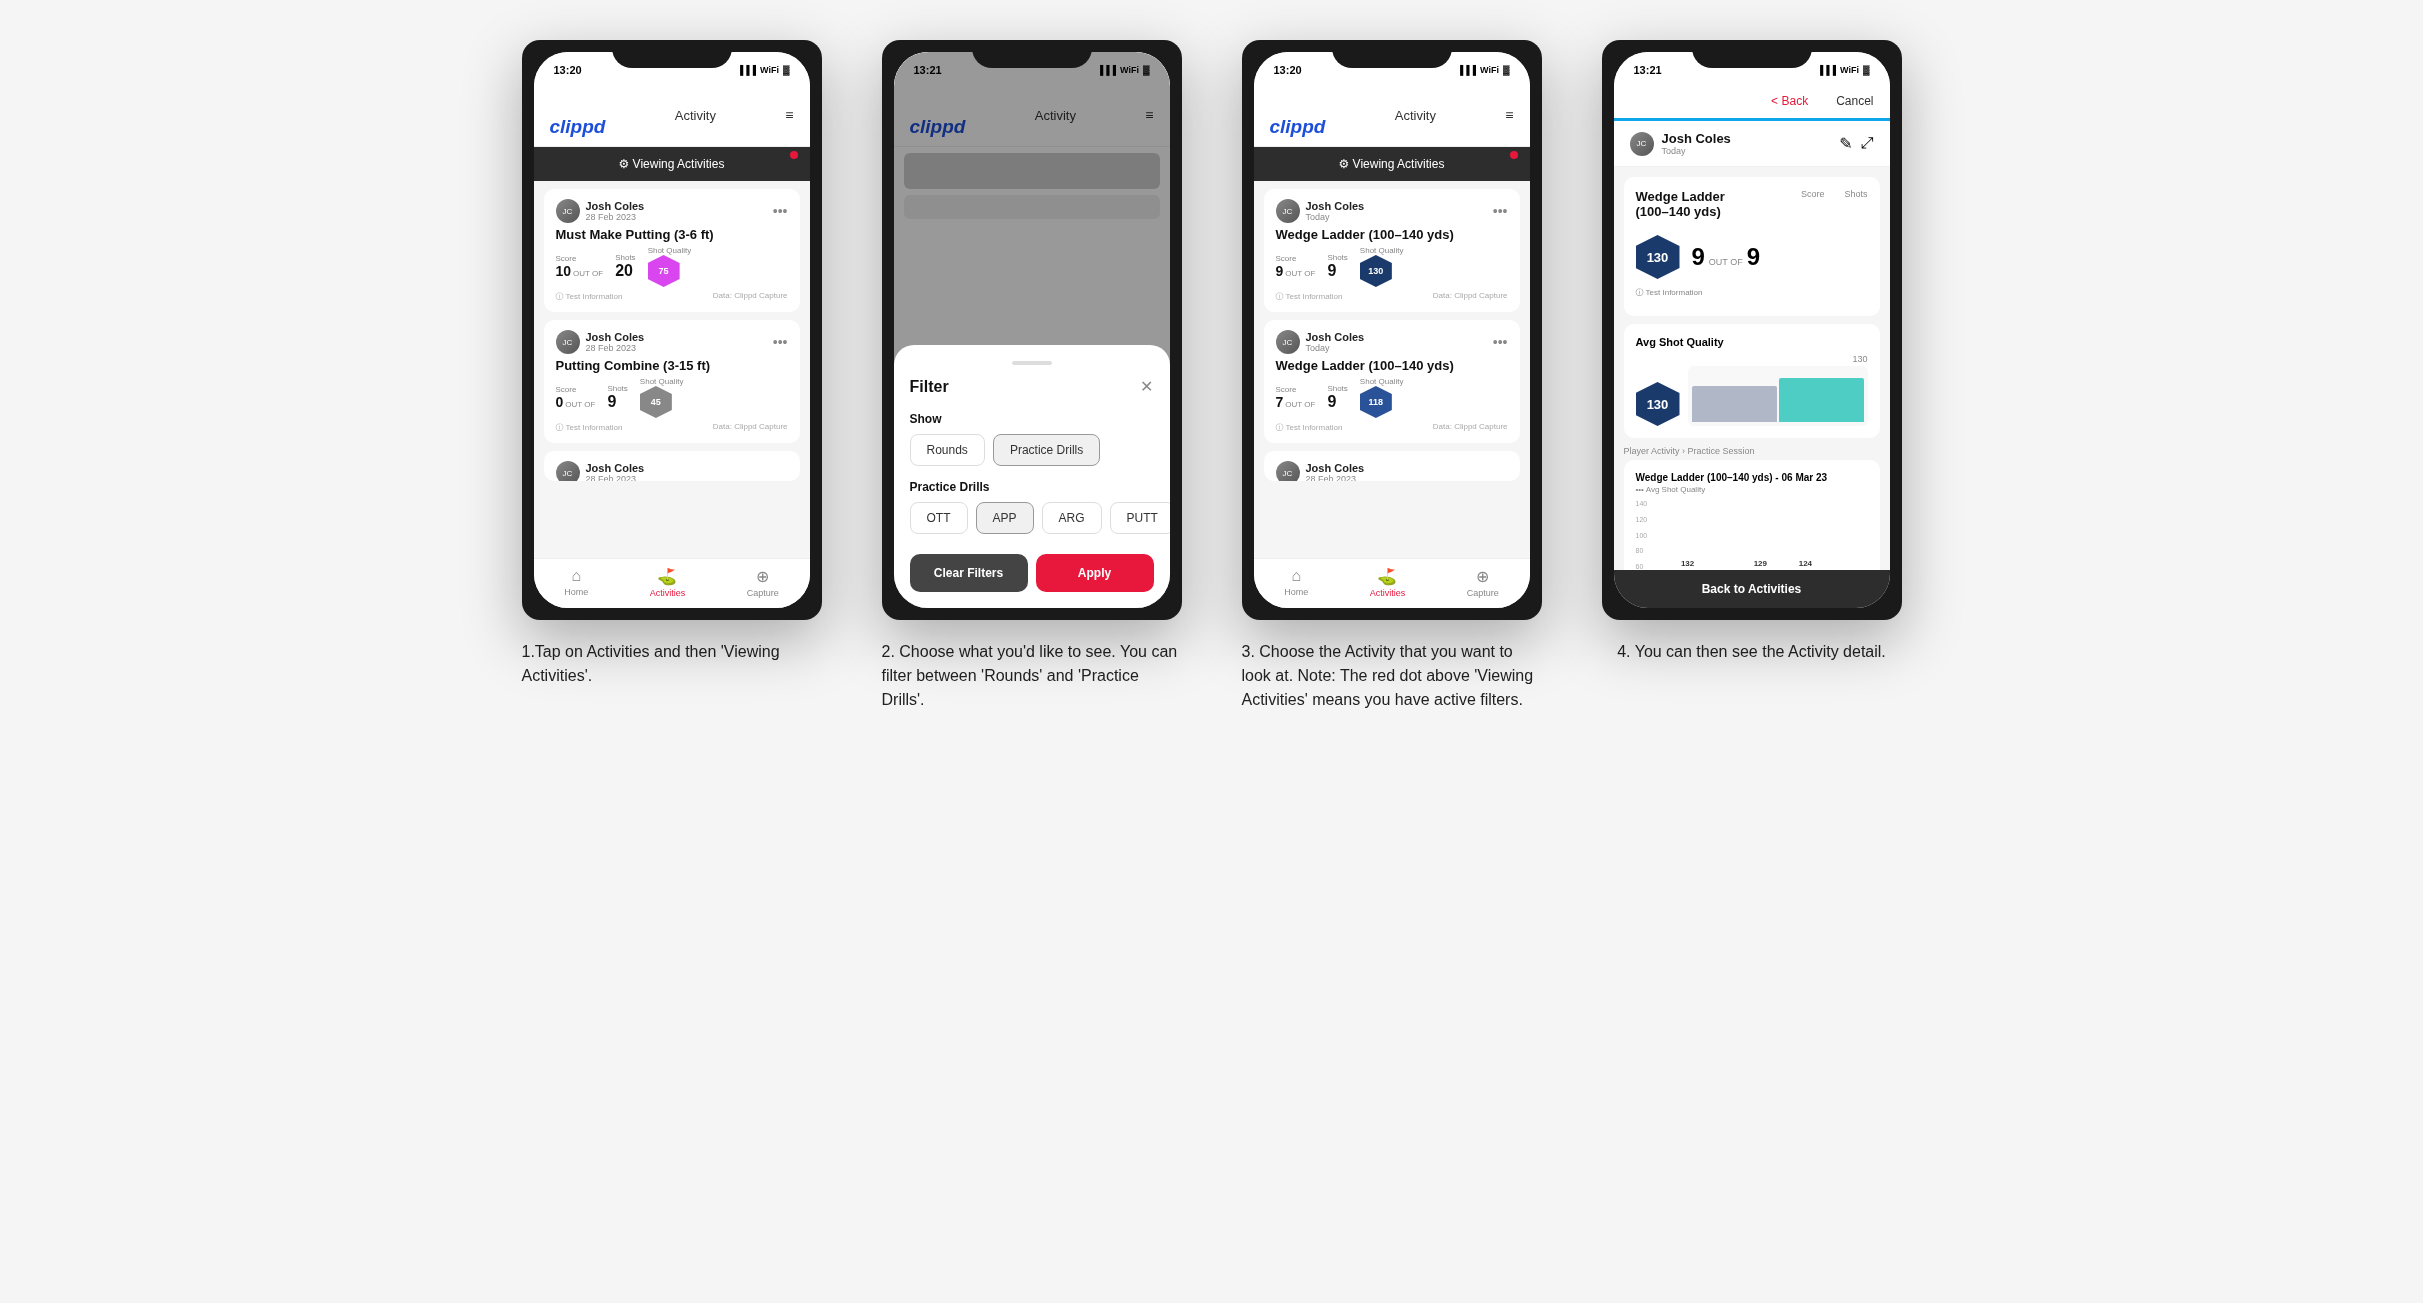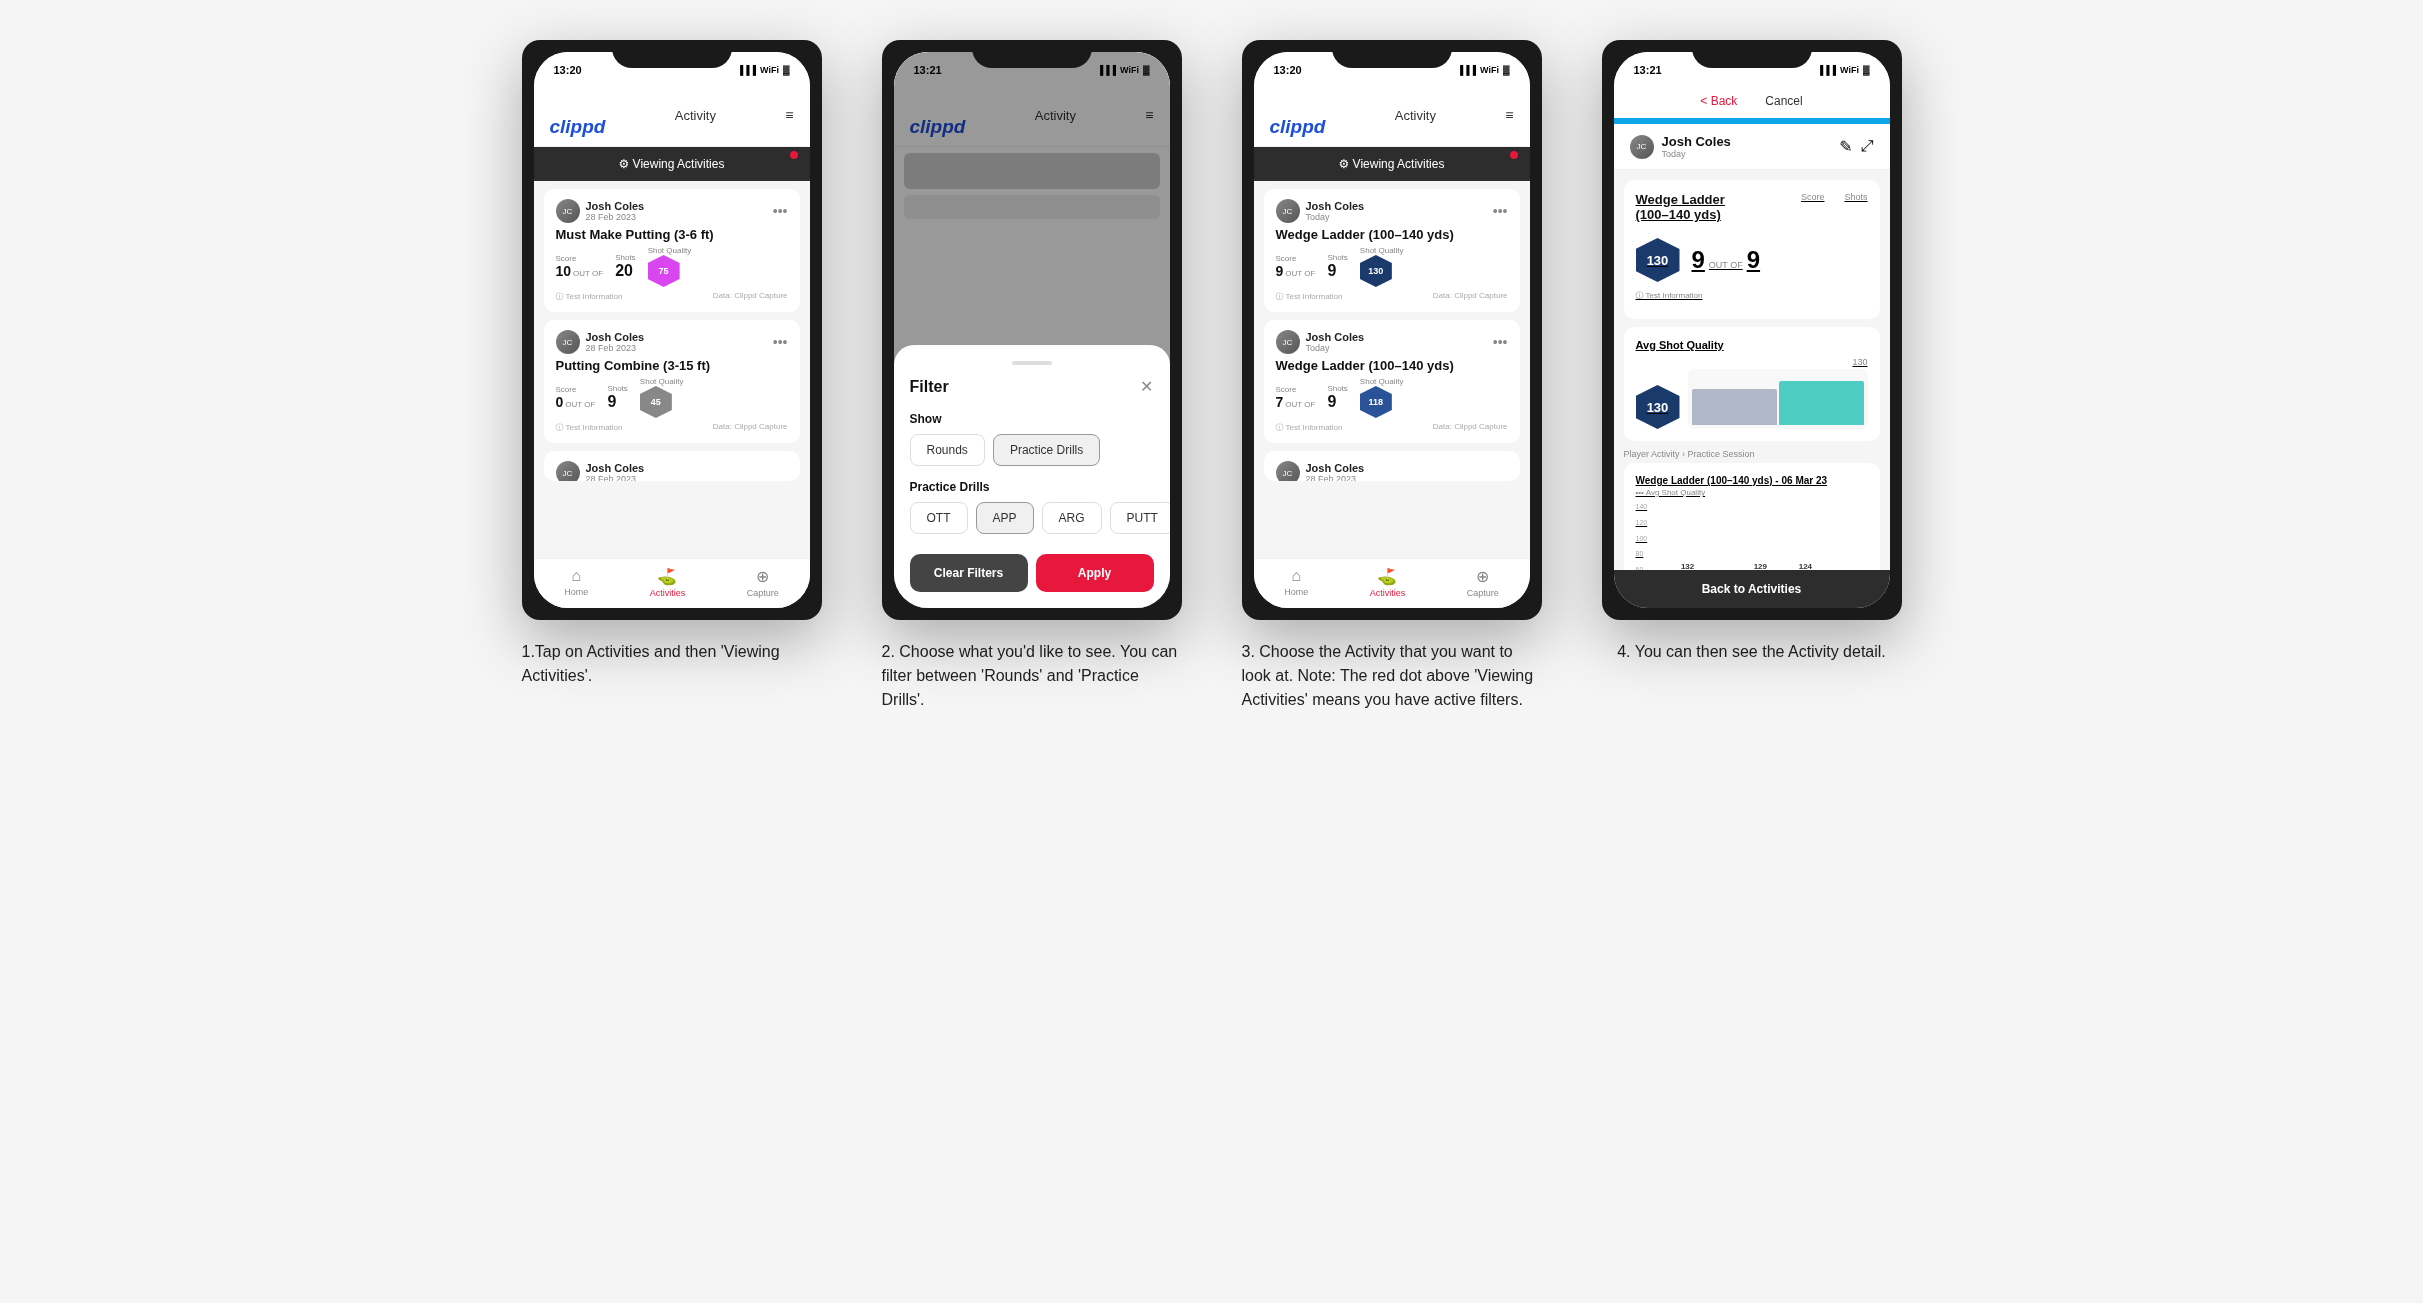--- a/index.html
+++ b/index.html
@@ -255,23 +255,23 @@
       border: none;
       border-radius: 10px;
       font-size: 12px;
       font-weight: 600;
     }
     
     .detail-header {
       background: #fff;
       padding: 10px 16px;
       display: flex;
-      justify-content: center;
-      align-items: center;
-      border-bottom: 6px solid #0ea5e9;
+      justify-content: flex-end;
+      align-items: center;
+      border-bottom: 3px solid #0ea5e9;
       flex-shrink: 0;
       gap: 28px;
     }
     .back-btn { color: #e8183c; font-size: 12px; font-weight: 500; }
     .cancel-btn { color: #333; font-size: 12px; font-weight: 500; }
     .detail-user-row {
       display: flex;
       justify-content: space-between;
       align-items: center;
       padding: 10px 16px;
@@ -280,21 +280,20 @@
     }
     .detail-user-info { display: flex; align-items: center; gap: 8px; }
     .detail-user-name { font-size: 13px; font-weight: 700; color: #111; }
     .detail-action-icons { display: flex; gap: 8px; }
     .detail-content { flex: 1; overflow: hidden; background: #f5f5f5; padding: 10px; }
     .detail-card {
       background: #fff;
       border-radius: 10px;
       padding: 12px;
       margin-bottom: 8px;
-      text-decoration: underline;
     }
     .detail-card-title { font-size: 13px; font-weight: 700; color: #111; margin-bottom: 8px; }
     .chart-area {
       height: 60px;
       background: #f8f8f8;
       border-radius: 6px;
       position: relative;
       overflow: hidden;
     }
     .chart-bars {

